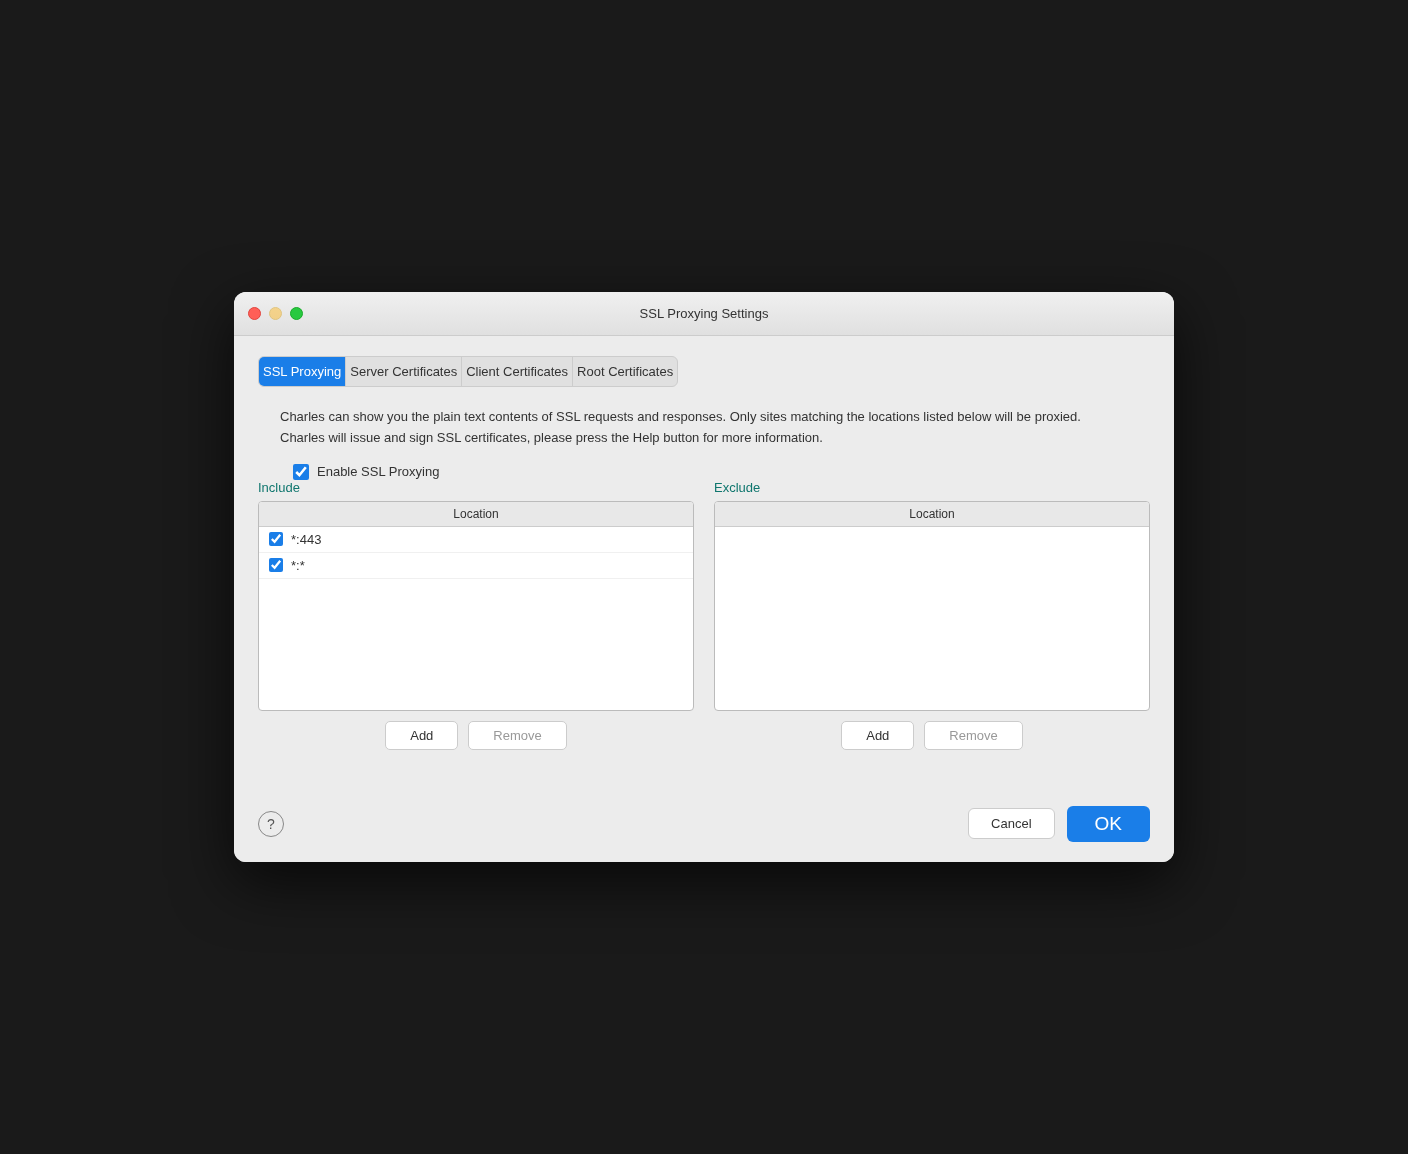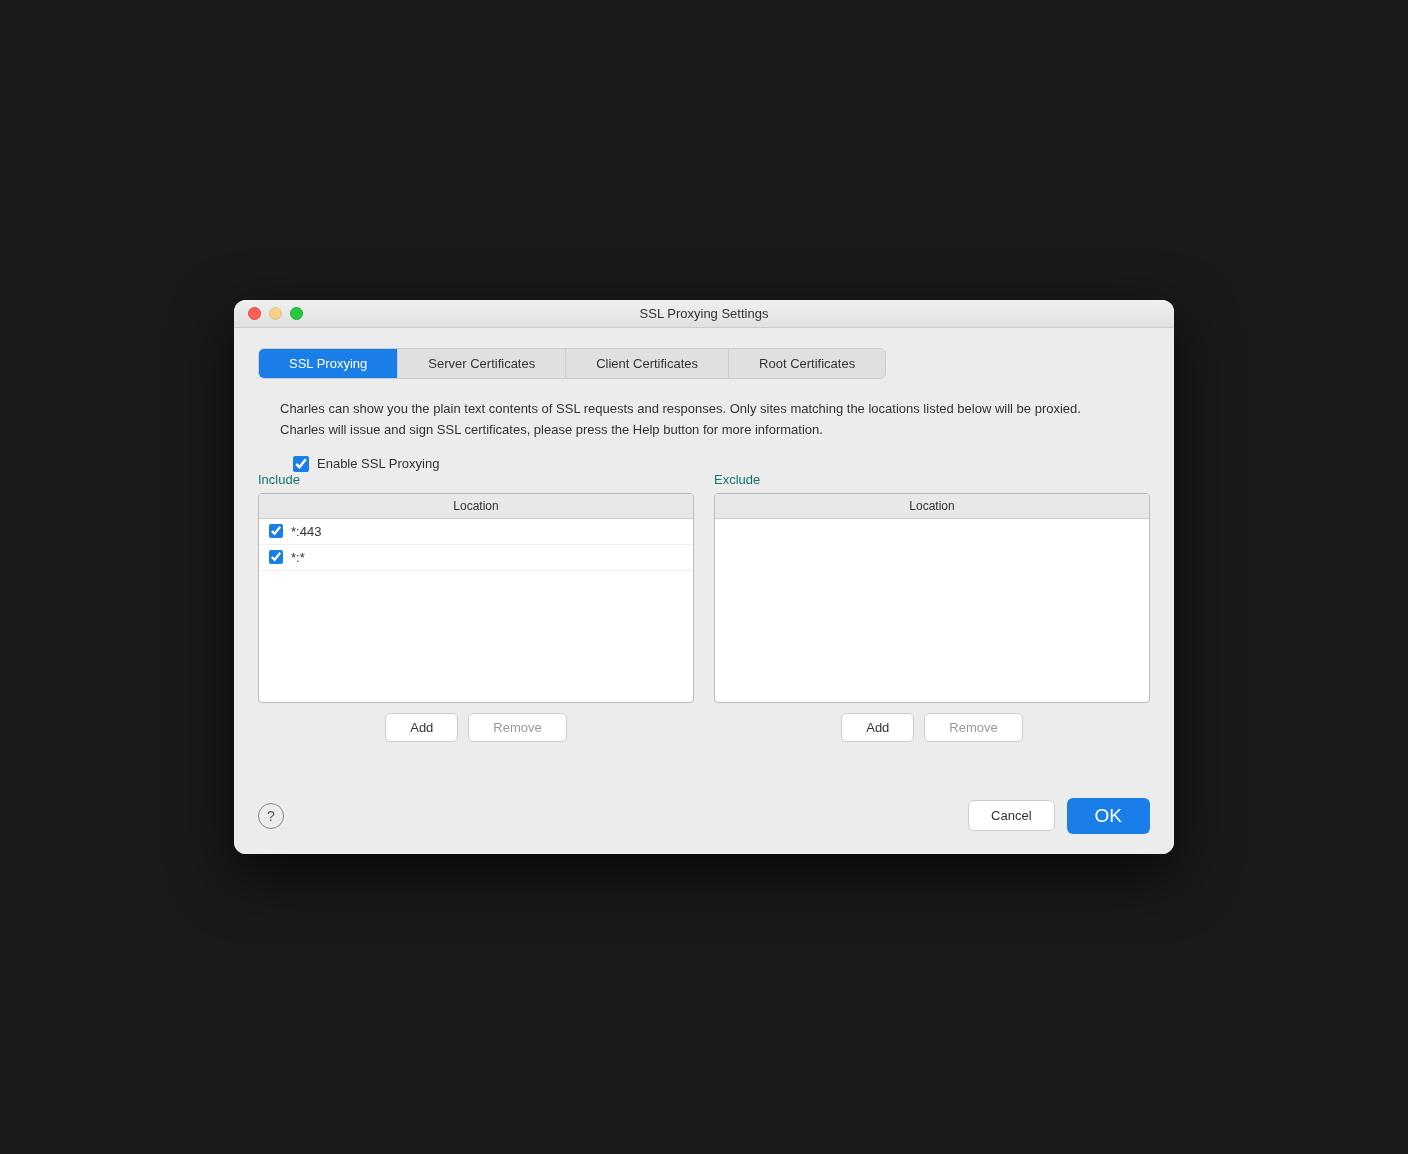--- a/index.html
+++ b/index.html
@@ -17,21 +17,21 @@
     .window {
       width: 940px;
       background: #ececec;
       border-radius: 12px;
       box-shadow: 0 20px 60px rgba(0,0,0,0.7);
       overflow: hidden;
     }
 
     .titlebar {
       background: linear-gradient(to bottom, #f0f0f0, #e0e0e0);
-      height: 28px;
+      height: 44px;
       display: flex;
       align-items: center;
       padding: 0 14px;
       border-bottom: 1px solid #ccc;
       position: relative;
     }
 
     .traffic-lights {
       display: flex;
       gap: 8px;
@@ -64,21 +64,21 @@
       display: flex;
       margin-bottom: 20px;
       border: 1px solid #ccc;
       border-radius: 6px;
       overflow: hidden;
       background: #e0e0e0;
       width: fit-content;
     }
 
     .tab {
-      padding: 7px 30px;
+      padding: 7px 4px;
       font-size: 13px;
       cursor: pointer;
       color: #333;
       border-right: 1px solid #ccc;
       background: transparent;
       white-space: nowrap;
     }
     .tab:last-child { border-right: none; }
     .tab.active {
       background: #1a7ee8;

